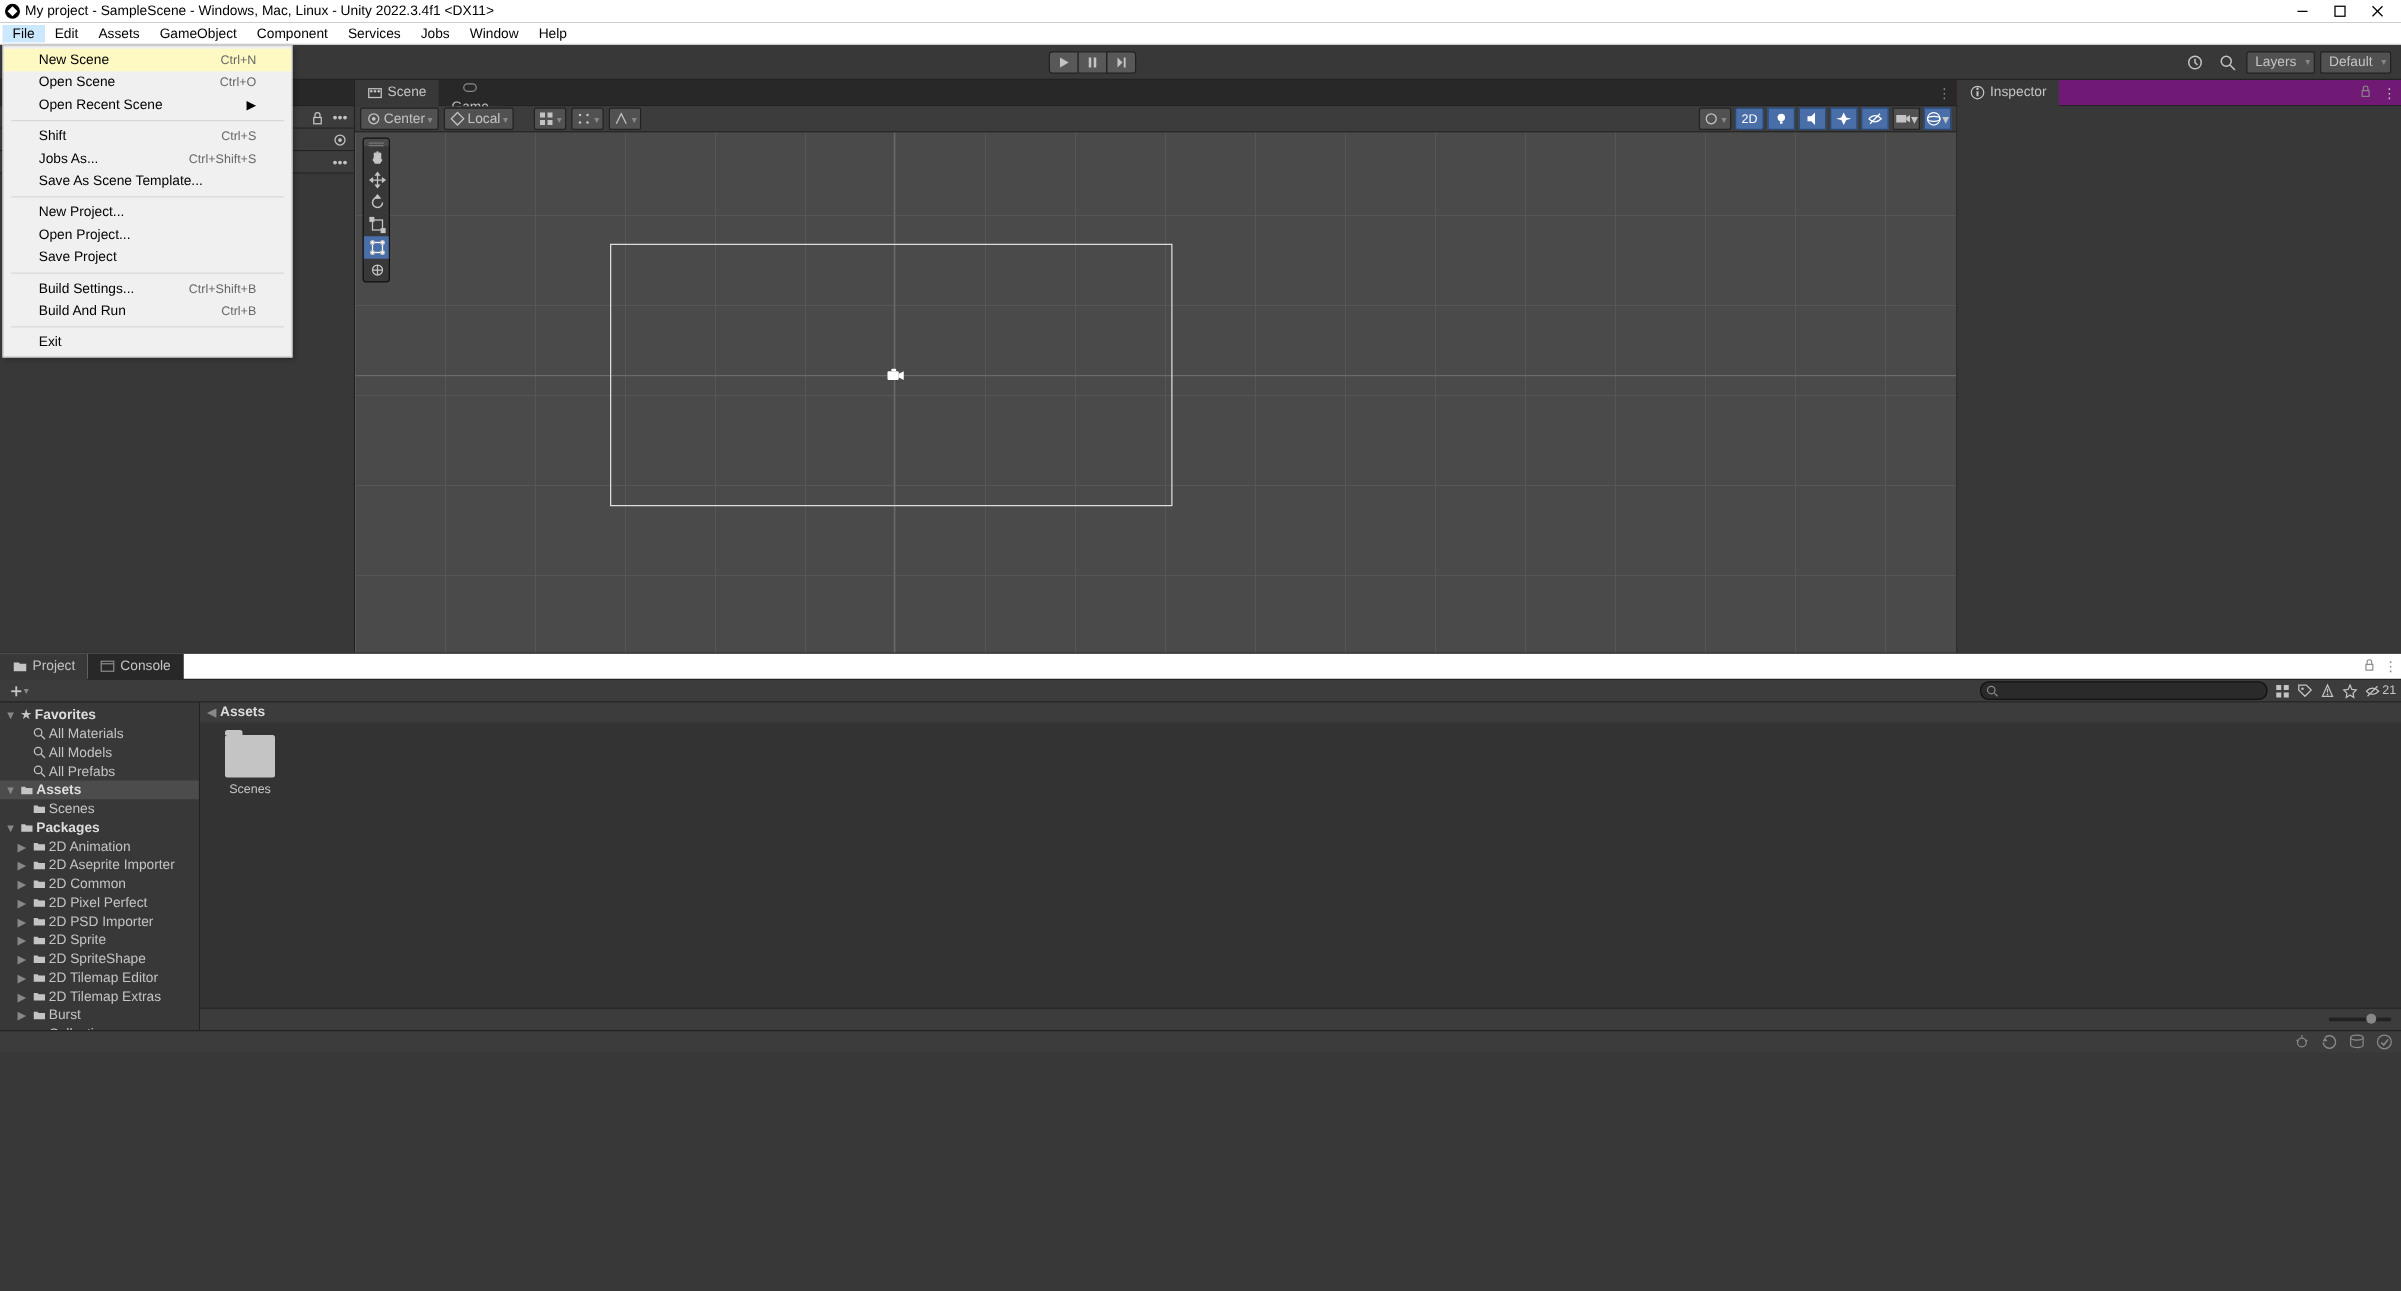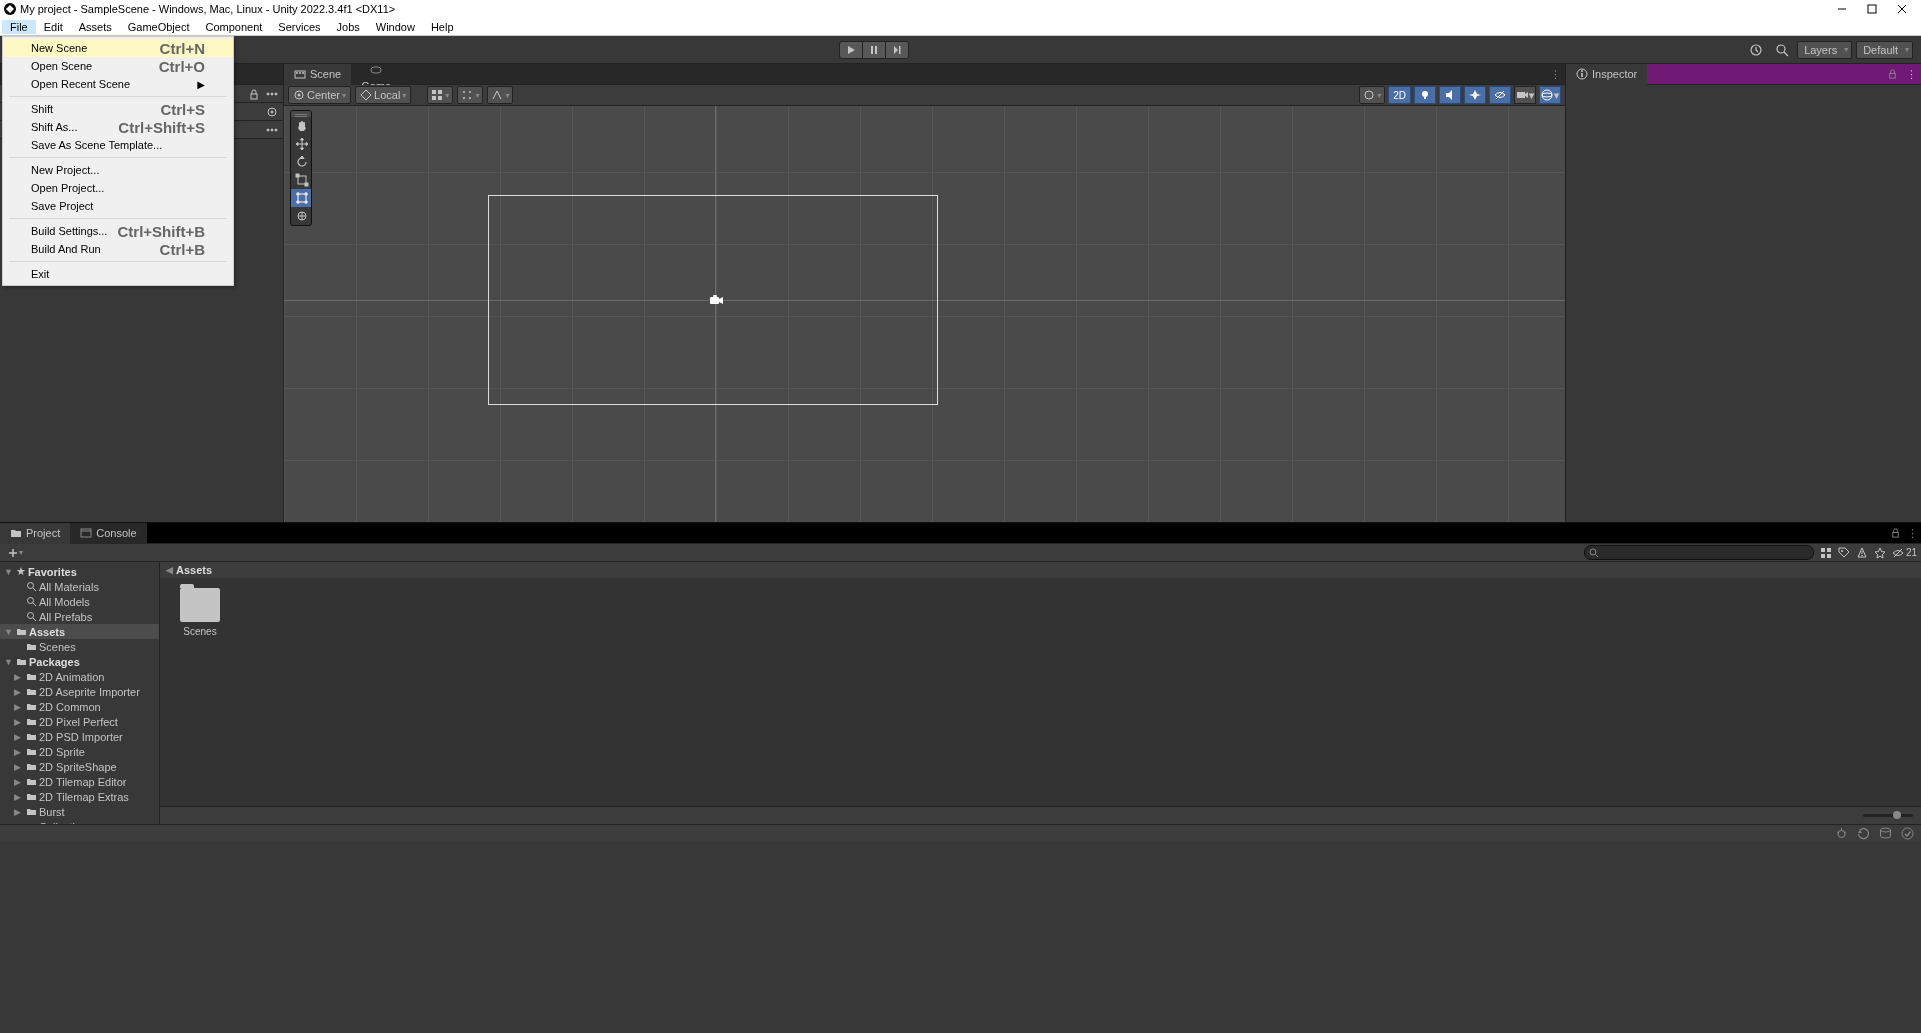--- a/index.html
+++ b/index.html
@@ -14,21 +14,21 @@
 .titlebar .win-btn svg { width:10px; height:10px; stroke:#000; fill:none; stroke-width:1; }
 
 
 .menubar { height:18px; background:#fff; display:flex; align-items:center; padding:0 2px; color:#000; border-bottom:1px solid #ccc; }
 .menubar .mitem { padding:1px 8px; cursor:default; }
 .menubar .mitem.open { background:#cce8ff; }
 
 
 .dropdown { position:absolute; left:2px; top:36px; width:232px; background:#f0f0f0; border:1px solid #ccc; box-shadow:2px 2px 4px rgba(0,0,0,.25); z-index:1000; padding:2px 0; color:#000; }
 .dropdown .dditem { display:flex; justify-content:space-between; align-items:center; height:18px; padding:0 28px 0 28px; cursor:default; }
-.dropdown .dditem .shortcut { color:#666; font-size:15px;font-weight:bold; }
+.dropdown .dditem .shortcut { color:#666; font-size:10px; }
 .dropdown .dditem.highlight { background:#fef9c3; }
 .dropdown .sep { height:1px; background:#d7d7d7; margin:3px 6px; }
 .dropdown .sub-arrow { font-size:10px; }
 
 
 .play-toolbar { height:28px; background:#383838; border-bottom:1px solid #222; display:flex; align-items:center; padding:0 6px; }
 .play-toolbar .spacer { flex:1; }
 .play-btn-group { display:flex; }
 .play-btn { width:24px; height:18px; background:#585858; border:1px solid #222; display:flex; align-items:center; justify-content:center; margin-left:-1px; }
 .play-btn:first-child { border-radius:3px 0 0 3px; }
@@ -95,21 +95,21 @@
 .inspector { width:355px; background:#383838; display:flex; flex-direction:column; }
 .inspector .tab-row { height:21px; background:#701a75; display:flex; align-items:center; border-bottom:1px solid #222; }
 .inspector .tab { height:21px; padding:0 10px; display:flex; align-items:center; background:#383838; gap:4px; }
 .inspector .tab svg { width:12px; height:12px; fill:#c4c4c4; }
 .inspector .tab-row .flex-spacer { flex:1; }
 .inspector .tab-row .lock { padding:0 4px; }
 .inspector .body { flex:1; background:#383838; }
 
 
 .project-area { height:302px; display:flex; flex-direction:column; border-top:1px solid #111; }
-.project-tabs { height:21px; background:#000000; display:flex; align-items:center; border-bottom:1px solid #222; }
+.project-tabs { height:21px; background:#ffffff; display:flex; align-items:center; border-bottom:1px solid #222; }
 .ptab { height:21px; padding:0 10px; display:flex; align-items:center; background:#383838; gap:4px; }
 .ptab.inactive { background:#282828; }
 .ptab svg { width:12px; height:12px; fill:#c4c4c4; }
 .project-tabs .flex-spacer { flex:1; }
 .project-tabs .opt { padding:0 3px; color:#888; }
 
 .project-toolbar { height:18px; background:#3c3c3c; border-bottom:1px solid #222; display:flex; align-items:center; padding:0 4px; }
 .project-toolbar .plus-btn { display:flex; align-items:center; gap:1px; padding:0 4px; }
 .project-toolbar .flex-spacer { flex:1; }
 .project-toolbar .search-box { width:230px; height:15px; background:#2a2a2a; border:1px solid #111; border-radius:7px; display:flex; align-items:center; padding:0 4px; margin-right:6px; }
@@ -198,21 +198,21 @@
     <div class="dditem">
       <span>Open Recent Scene</span>
       <span class="sub-arrow">▶</span>
     </div>
     <div class="sep"></div>
     <div class="dditem">
       <span>Shift</span>
       <span class="shortcut">Ctrl+S</span>
     </div>
     <div class="dditem">
-      <span>Shift As...</span>
+      <span>Jobs As...</span>
       <span class="shortcut">Ctrl+Shift+S</span>
     </div>
     <div class="dditem">
       <span>Save As Scene Template...</span>
     </div>
     <div class="sep"></div>
     <div class="dditem">
       <span>New Project...</span>
     </div>
     <div class="dditem">

